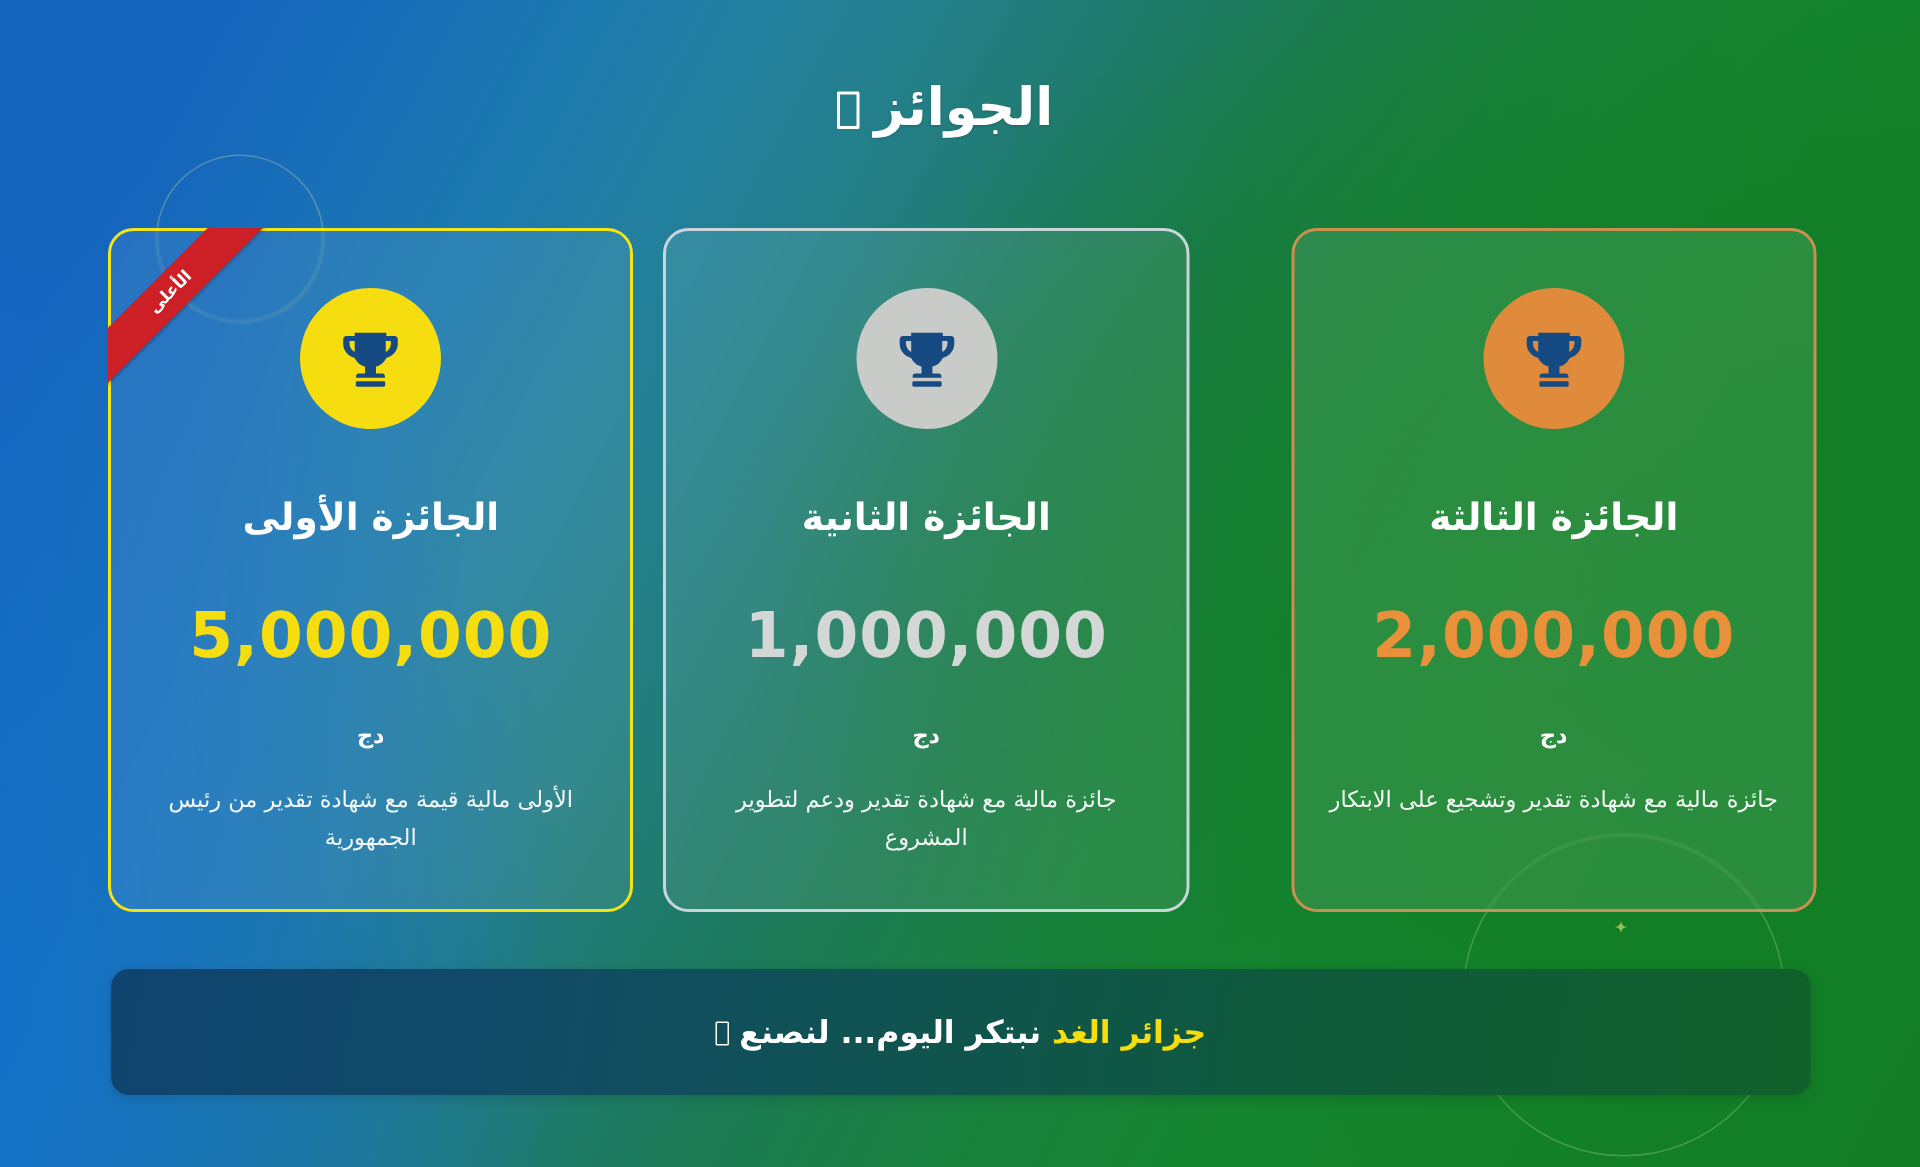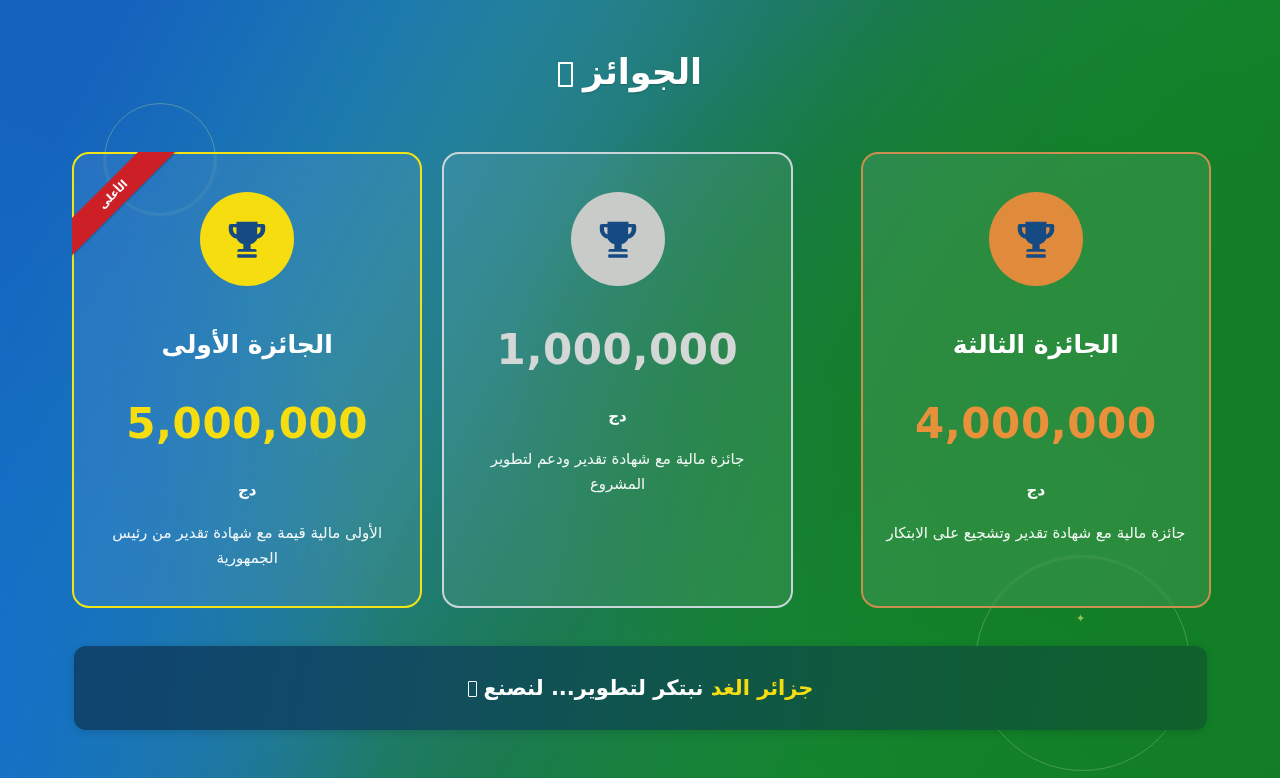--- a/index.html
+++ b/index.html
@@ -264,32 +264,33 @@
   <div class="cards">
 
     <div class="card card-third">
       <div class="medal medal-bronze">
         <svg width="46" height="46" viewBox="0 0 24 24" aria-hidden="true">
           <path fill="#164a82" d="M6.5 3h11v1.2h2.9c.6 0 1.1.5 1.1 1.1v1.6c0 2.4-1.7 4.4-4 4.9-.7 1.5-2 2.6-3.6 3v2.4h2.2c.5 0 .9.4.9.9v.6H7v-.6c0-.5.4-.9.9-.9h2.2v-2.4c-1.6-.4-2.9-1.5-3.6-3-2.3-.5-4-2.5-4-4.9V5.3c0-.6.5-1.1 1.1-1.1h2.9V3zm0 2.9H4.7v1c0 1.2.7 2.3 1.8 2.8V5.9zm10.8 0v3.8c1.1-.5 1.8-1.6 1.8-2.8v-1h-1.8z"></path>
           <rect x="6.9" y="19.9" width="10.2" height="1.9" rx="0.5" fill="#164a82"></rect>
         </svg>
       </div>
       <div class="card-title">الجائزة الثالثة</div>
-      <div class="card-amount amt-bronze">4,000,000</div>
+      <div class="card-amount amt-bronze">2,000,000</div>
       <div class="card-currency">دج</div>
       <div class="card-desc">جائزة مالية مع شهادة تقدير وتشجيع على الابتكار</div>
     </div>
 
     <div class="card card-second">
       <div class="medal medal-silver">
         <svg width="46" height="46" viewBox="0 0 24 24" aria-hidden="true">
           <path fill="#164a82" d="M6.5 3h11v1.2h2.9c.6 0 1.1.5 1.1 1.1v1.6c0 2.4-1.7 4.4-4 4.9-.7 1.5-2 2.6-3.6 3v2.4h2.2c.5 0 .9.4.9.9v.6H7v-.6c0-.5.4-.9.9-.9h2.2v-2.4c-1.6-.4-2.9-1.5-3.6-3-2.3-.5-4-2.5-4-4.9V5.3c0-.6.5-1.1 1.1-1.1h2.9V3zm0 2.9H4.7v1c0 1.2.7 2.3 1.8 2.8V5.9zm10.8 0v3.8c1.1-.5 1.8-1.6 1.8-2.8v-1h-1.8z"></path>
           <rect x="6.9" y="19.9" width="10.2" height="1.9" rx="0.5" fill="#164a82"></rect>
         </svg>
       </div>
+      <div class="card-title">الجائزة الثانية</div>
       <div class="card-amount amt-silver">1,000,000</div>
       <div class="card-currency">دج</div>
       <div class="card-desc">جائزة مالية مع شهادة تقدير ودعم لتطوير المشروع</div>
     </div>
 
     <div class="card card-first">
       <div class="ribbon">
         <div class="ribbon-band">الأعلى</div>
       </div>
       <div class="medal medal-gold">
@@ -301,16 +302,16 @@
       <div class="card-title">الجائزة الأولى</div>
       <div class="card-amount amt-gold">5,000,000</div>
       <div class="card-currency">دج</div>
       <div class="card-desc">الأولى مالية قيمة مع شهادة تقدير من رئيس الجمهورية</div>
     </div>
 
   </div>
 
   <div class="banner">
     <div class="banner-text"><span class="banner-accent">جزائر الغد</span>
-      <span>نبتكر لتطوير... لنصنع</span><span class="tofu-sm"></span></div>
+      <span>نبتكر اليوم... لنصنع</span><span class="tofu-sm"></span></div>
   </div>
 
 </div>
 
 </body></html>

